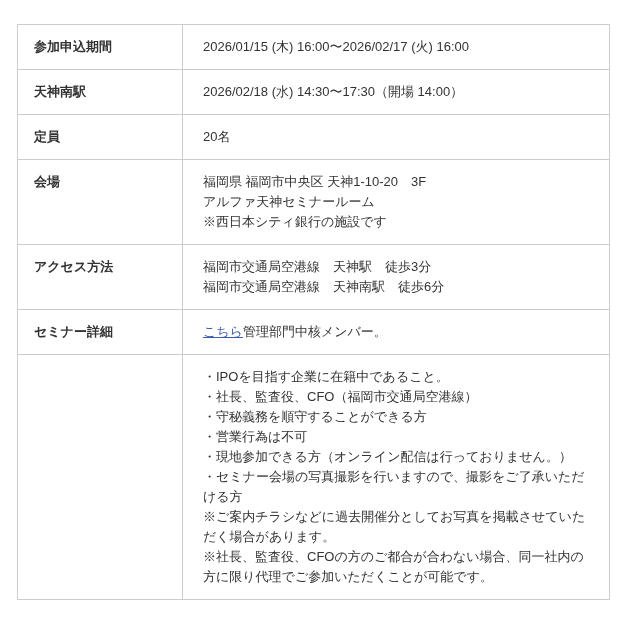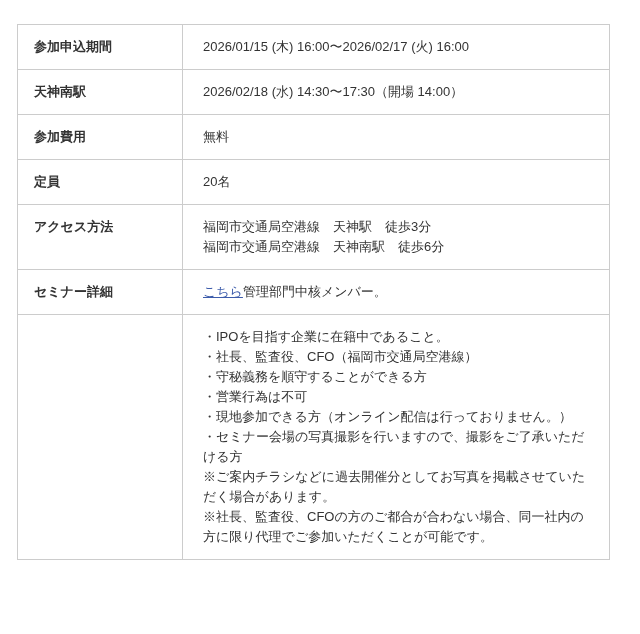--- a/index.html
+++ b/index.html
@@ -60,29 +60,31 @@
         <div class="cell-line">2026/01/15 (木) 16:00〜2026/02/17 (火) 16:00</div>
       </td>
     </tr>
     <tr>
       <td class="label-cell">天神南駅</td>
       <td class="value-cell">
         <div class="cell-line">2026/02/18 (水) 14:30〜17:30（開場 14:00）</div>
       </td>
     </tr>
     <tr>
-      <td class="label-cell">参加費用</td>
+      <td class="label-cell">定員</td>
       <td class="value-cell">
-        <div class="cell-line">無料</div>
+        <div class="cell-line">20名</div>
       </td>
     </tr>
     <tr>
-      <td class="label-cell">定員</td>
+      <td class="label-cell">会場</td>
       <td class="value-cell">
-        <div class="cell-line">20名</div>
+        <div class="cell-line">福岡県 福岡市中央区 天神1-10-20　3F</div>
+        <div class="cell-line">アルファ天神セミナールーム</div>
+        <div class="cell-line">※西日本シティ銀行の施設です</div>
       </td>
     </tr>
     <tr>
       <td class="label-cell">アクセス方法</td>
       <td class="value-cell">
         <div class="cell-line">福岡市交通局空港線　天神駅　徒歩3分</div>
         <div class="cell-line">福岡市交通局空港線　天神南駅　徒歩6分</div>
       </td>
     </tr>
     <tr>

